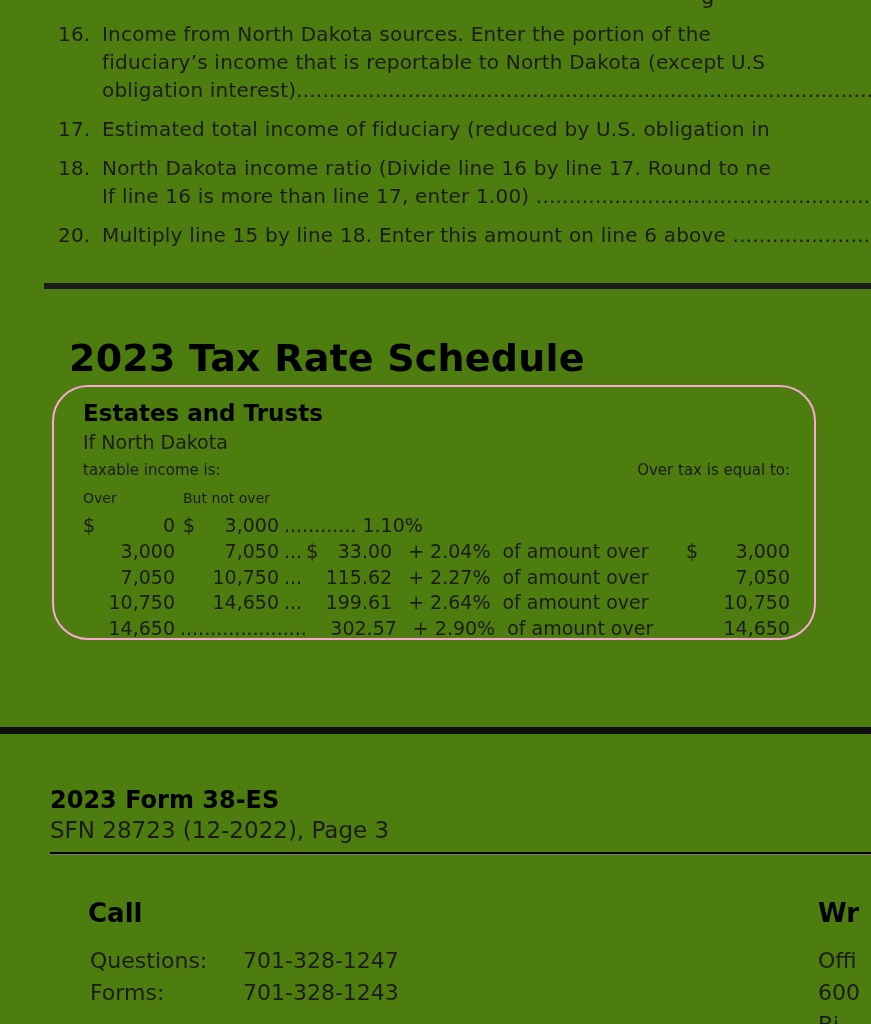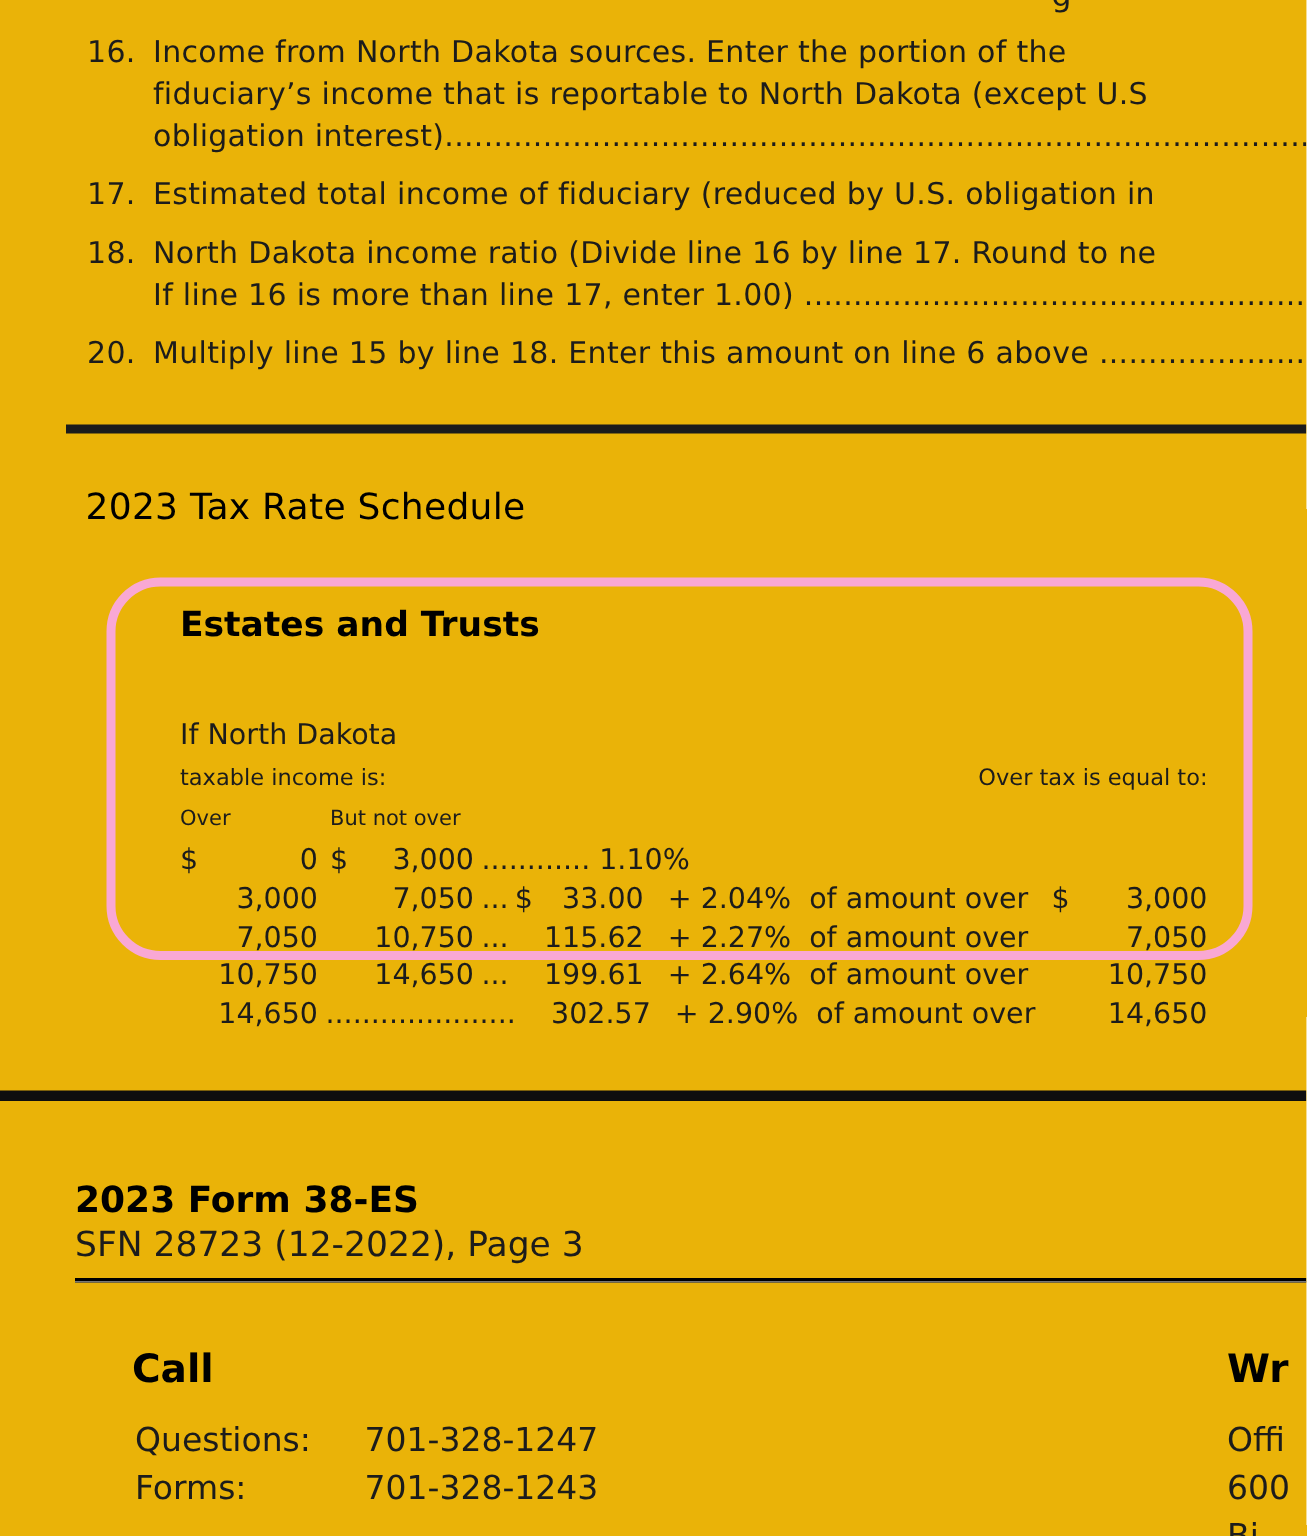--- a/index.html
+++ b/index.html
@@ -1,40 +1,40 @@
 <!DOCTYPE html>
 <html><head>
 <meta charset="utf-8">
 <style>
   html,body{margin:0;padding:0;background:#fff;}
-  .page{position:relative;width:871px;height:1024px;background:#eab308;overflow:hidden;
+  .page{position:relative;width:871px;height:1024px;background:#4d7c0f;overflow:hidden;
         font-family:"DejaVu Sans",sans-serif;color:#1c1c1c;}
   
   .top-frag{position:absolute;top:-15px;left:701px;font-size:21px;}
 
   
   .ws{position:absolute;top:20px;left:0;width:1100px;}
   .ws-item{display:flex;margin-bottom:11px;}
   .ws-num{flex:none;width:44px;margin-left:58px;font-size:20px;line-height:28px;letter-spacing:.2px;}
   .ws-body{white-space:nowrap;}
   .ws-line{font-size:20px;line-height:28px;letter-spacing:.2px;}
 
   
   .rule-mid{position:absolute;top:283px;left:44px;width:827px;height:6px;background:#1b1b1b;}
   .rule-bot{position:absolute;top:727px;left:0;width:871px;height:7px;background:#0e0e0e;}
   .thinrule{position:absolute;top:852px;left:50px;width:821px;height:2px;background:#000;
             border-bottom:1px solid #777;}
 
   
-  .sched-h{position:absolute;top:324px;left:57px;margin:0;font-size:24px;font-weight:normal;
+  .sched-h{position:absolute;top:324px;left:57px;margin:12px;font-size:38px;font-weight:bold;
            color:#000;letter-spacing:.2px;}
-  .ratebox{position:absolute;top:385px;left:71px;width:764px;height:255px;box-sizing:border-box;
-           border:6px solid #f9a8d4;border-radius:36px;padding:11px 24px 0 43px;}
+  .ratebox{position:absolute;top:385px;left:52px;width:764px;height:255px;box-sizing:border-box;
+           border:2px solid #f9a8d4;border-radius:36px;padding:11px 24px 0 29px;}
   .bx-title{font-size:23px;font-weight:bold;color:#000;line-height:30px;}
-  .bx-cond{font-size:19px;line-height:28px;white-space:nowrap;margin-top:44px;}
+  .bx-cond{font-size:19px;line-height:28px;white-space:nowrap;}
   .bx-cond2{display:flex;justify-content:space-between;font-size:15px;line-height:28px;white-space:nowrap;}
   .bx-cols{display:flex;font-size:14px;line-height:29px;white-space:nowrap;}
   .bx-cols .over{width:100px;}
   .rt-row{display:flex;align-items:baseline;font-size:19px;line-height:25.8px;white-space:nowrap;}
   .c1{display:flex;flex:none;width:92px;}
   .c2{display:flex;flex:none;width:96px;margin-left:8px;}
   .cbase{display:flex;flex:none;width:86px;margin-left:4px;}
   .ctail{display:flex;flex:none;width:104px;margin-left:auto;}
   .c1 .val,.c2 .val,.cbase .val,.ctail .val{margin-left:auto;}
   .cdots{margin-left:5px;}

